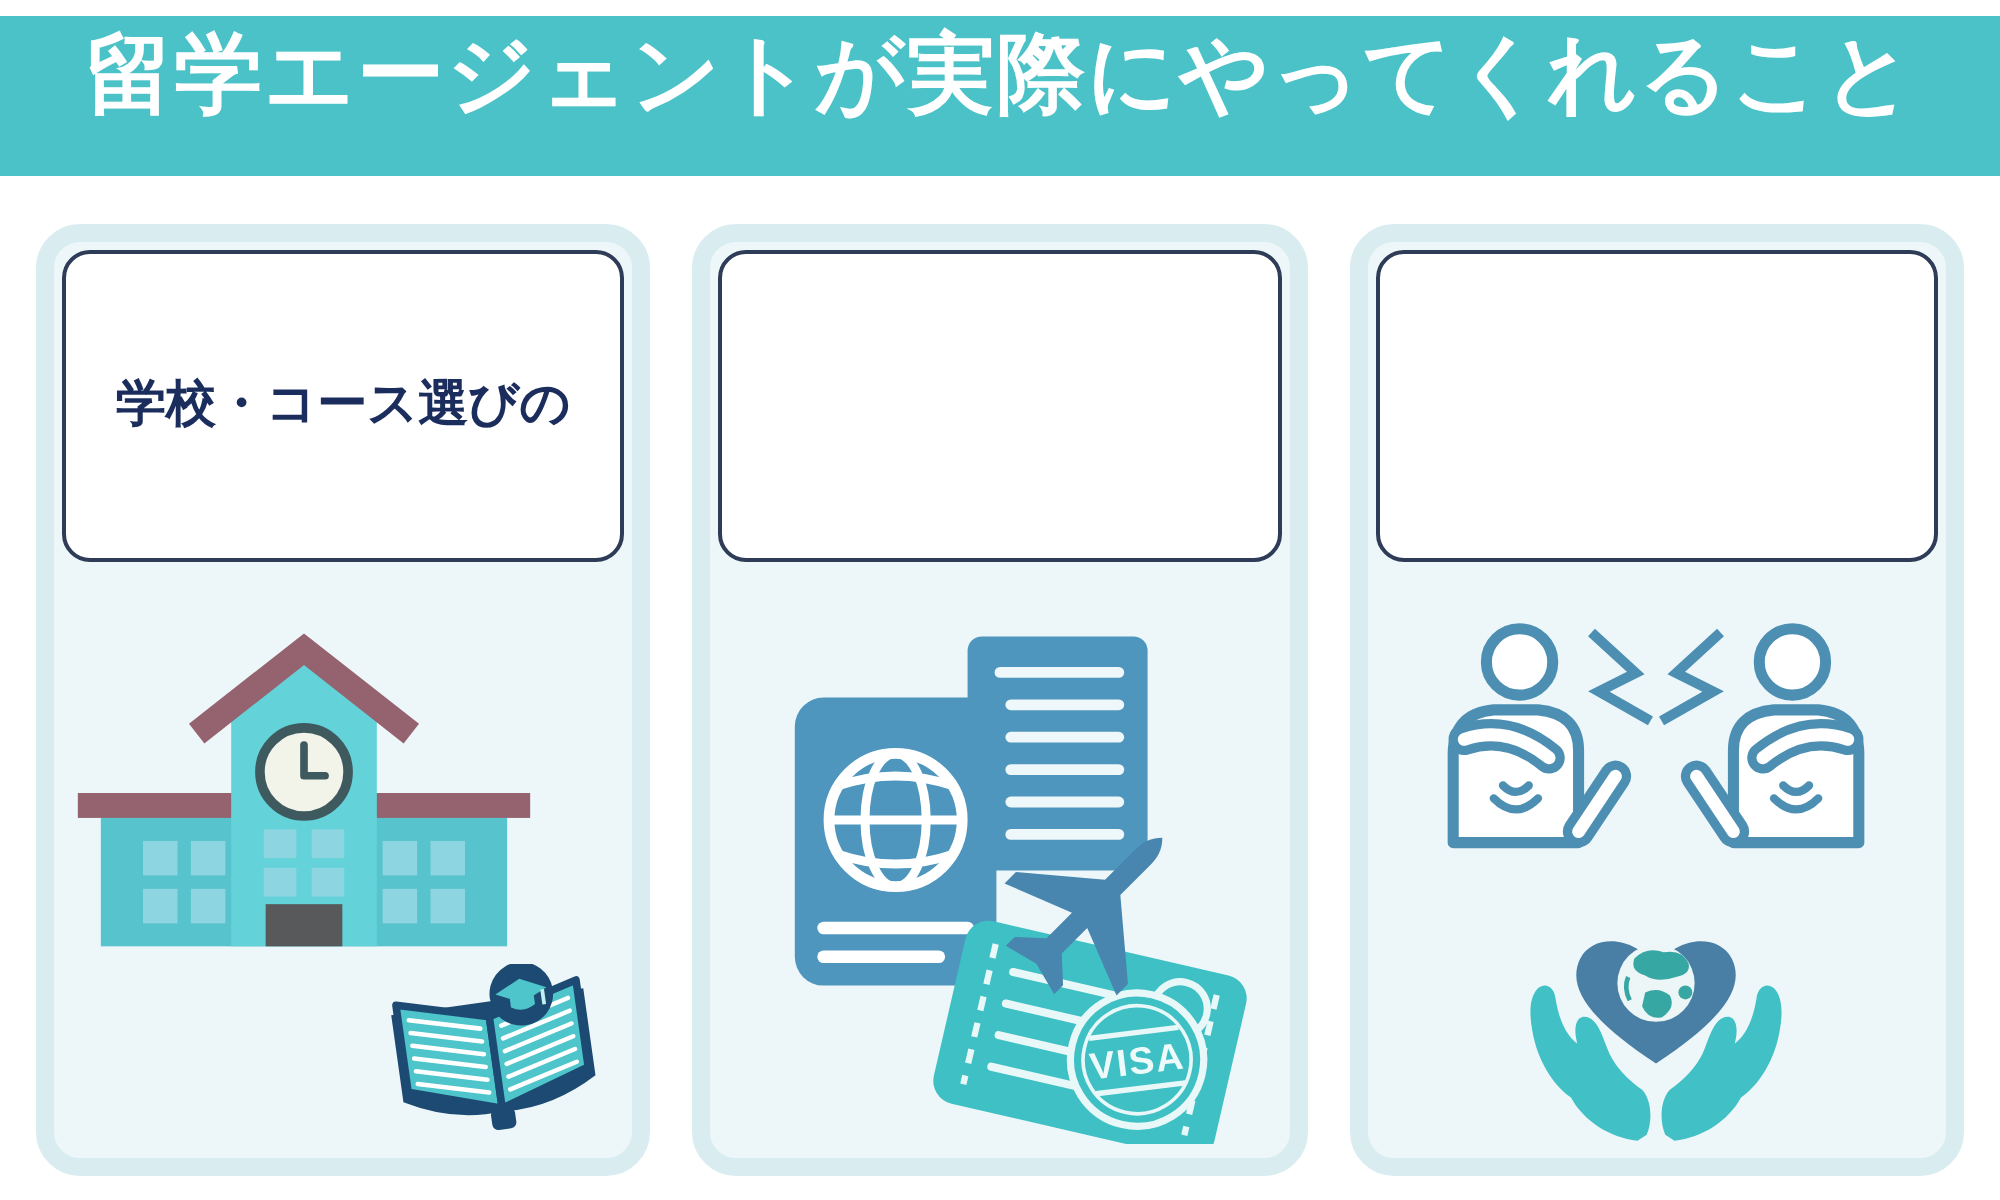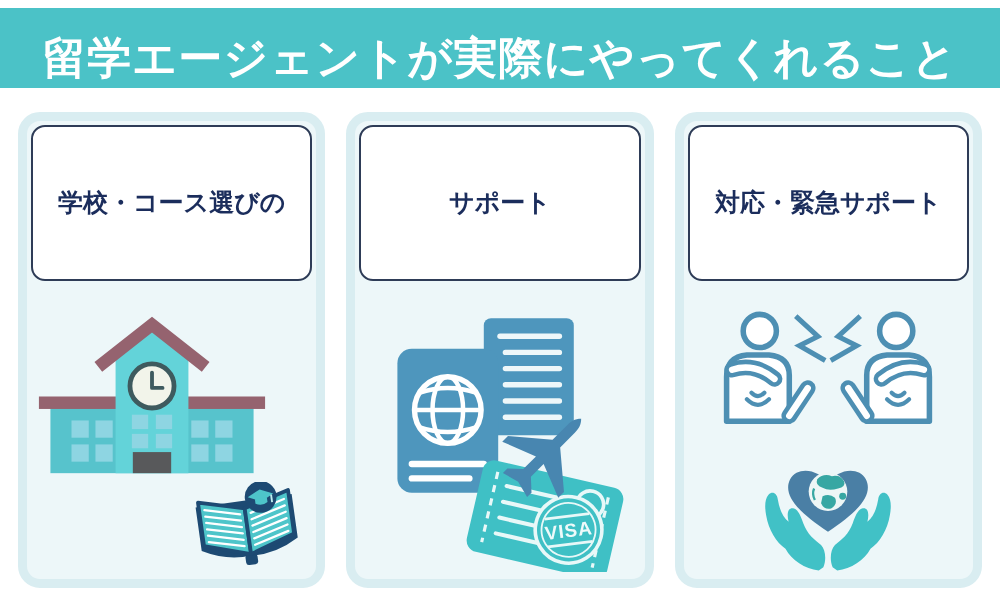--- a/index.html
+++ b/index.html
@@ -2,21 +2,21 @@
 <html><head>
 <meta charset="utf-8">
 <style>
   html,body{margin:0;padding:0;}
   body{
     width:1000px;height:600px;background:#ffffff;overflow:hidden;position:relative;
     font-family:"Liberation Sans","DejaVu Sans",sans-serif;
   }
   .header{
     margin-top:8px;height:80px;background:#4bc2c7;
-    display:flex;align-items:flex-end;justify-content:center;
+    display:flex;align-items:flex-start;justify-content:center;
   }
   .header .title{
     color:#ffffff;font-size:44px;font-weight:800;letter-spacing:1px;
     margin:0;white-space:nowrap;
   }
   .cards{
     position:absolute;top:112px;left:0;right:0;height:476px;
     display:flex;gap:21px;padding:0 18px;box-sizing:border-box;
   }
   .card{
@@ -96,21 +96,20 @@
             <path d="M95,24 L95,30 Q103,35 111,30 L111,24" fill="#4ec5ca"></path>
             <line x1="117" y1="21" x2="117" y2="31" stroke="#bfeff0" stroke-width="2.5"></line>
           </g>
         </g>
       </svg>
     </div>
   </div>
 
   <div class="card">
     <div class="title-box">
-      <span>サポート</span>
     </div>
     <div class="icon-area">
       <svg class="passport-svg" viewBox="0 0 280 290" width="252" height="261">
         <g>
           <rect x="122" y="8" width="100" height="130" rx="8" fill="#4e96bd"></rect>
           <g stroke="#eef7f9" stroke-width="6" stroke-linecap="round">
             <line x1="140" y1="28" x2="206" y2="28"></line>
               <line x1="146" y1="46" x2="206" y2="46"></line>
             <line x1="146" y1="64" x2="206" y2="64"></line>
               <line x1="146" y1="82" x2="206" y2="82"></line>
@@ -148,21 +147,20 @@
         </g>
         <g transform="translate(192,158) rotate(45)">
           <path fill="#4886b0" d="M0,-54 C5,-49 6,-44 6,-38 L6,-15 L44,17 L44,26 L6,11 L6,31 L19,43 L19,50 L0,45 L-19,50 L-19,43 L-6,31 L-6,11 L-44,26 L-44,17 L-6,-15 L-6,-38 C-6,-44 -5,-49 0,-54 Z"></path>
         </g>
       </svg>
     </div>
   </div>
 
   <div class="card">
     <div class="title-box">
-      <span>対応・緊急サポート</span>
     </div>
     <div class="icon-area">
       <svg class="people-svg" viewBox="0 0 260 128" width="240" height="118">
         <defs>
           <g id="person">
             <path d="M20,124 L20,76 Q20,54 42,52 L66,52 Q88,54 88,74 L88,124 Z" fill="#ffffff" stroke="#4d8fb3" stroke-width="6" stroke-linejoin="round"></path>
             <path d="M26,68 Q50,60 72,78" stroke="#4d8fb3" stroke-width="17" fill="none" stroke-linecap="round"></path>
             <path d="M26,68 Q50,60 72,78" stroke="#ffffff" stroke-width="7" fill="none" stroke-linecap="round"></path>
             <path d="M88,118 L108,88" stroke="#4d8fb3" stroke-width="17" fill="none" stroke-linecap="round"></path>
             <path d="M88,118 L108,88" stroke="#ffffff" stroke-width="7" fill="none" stroke-linecap="round"></path>

